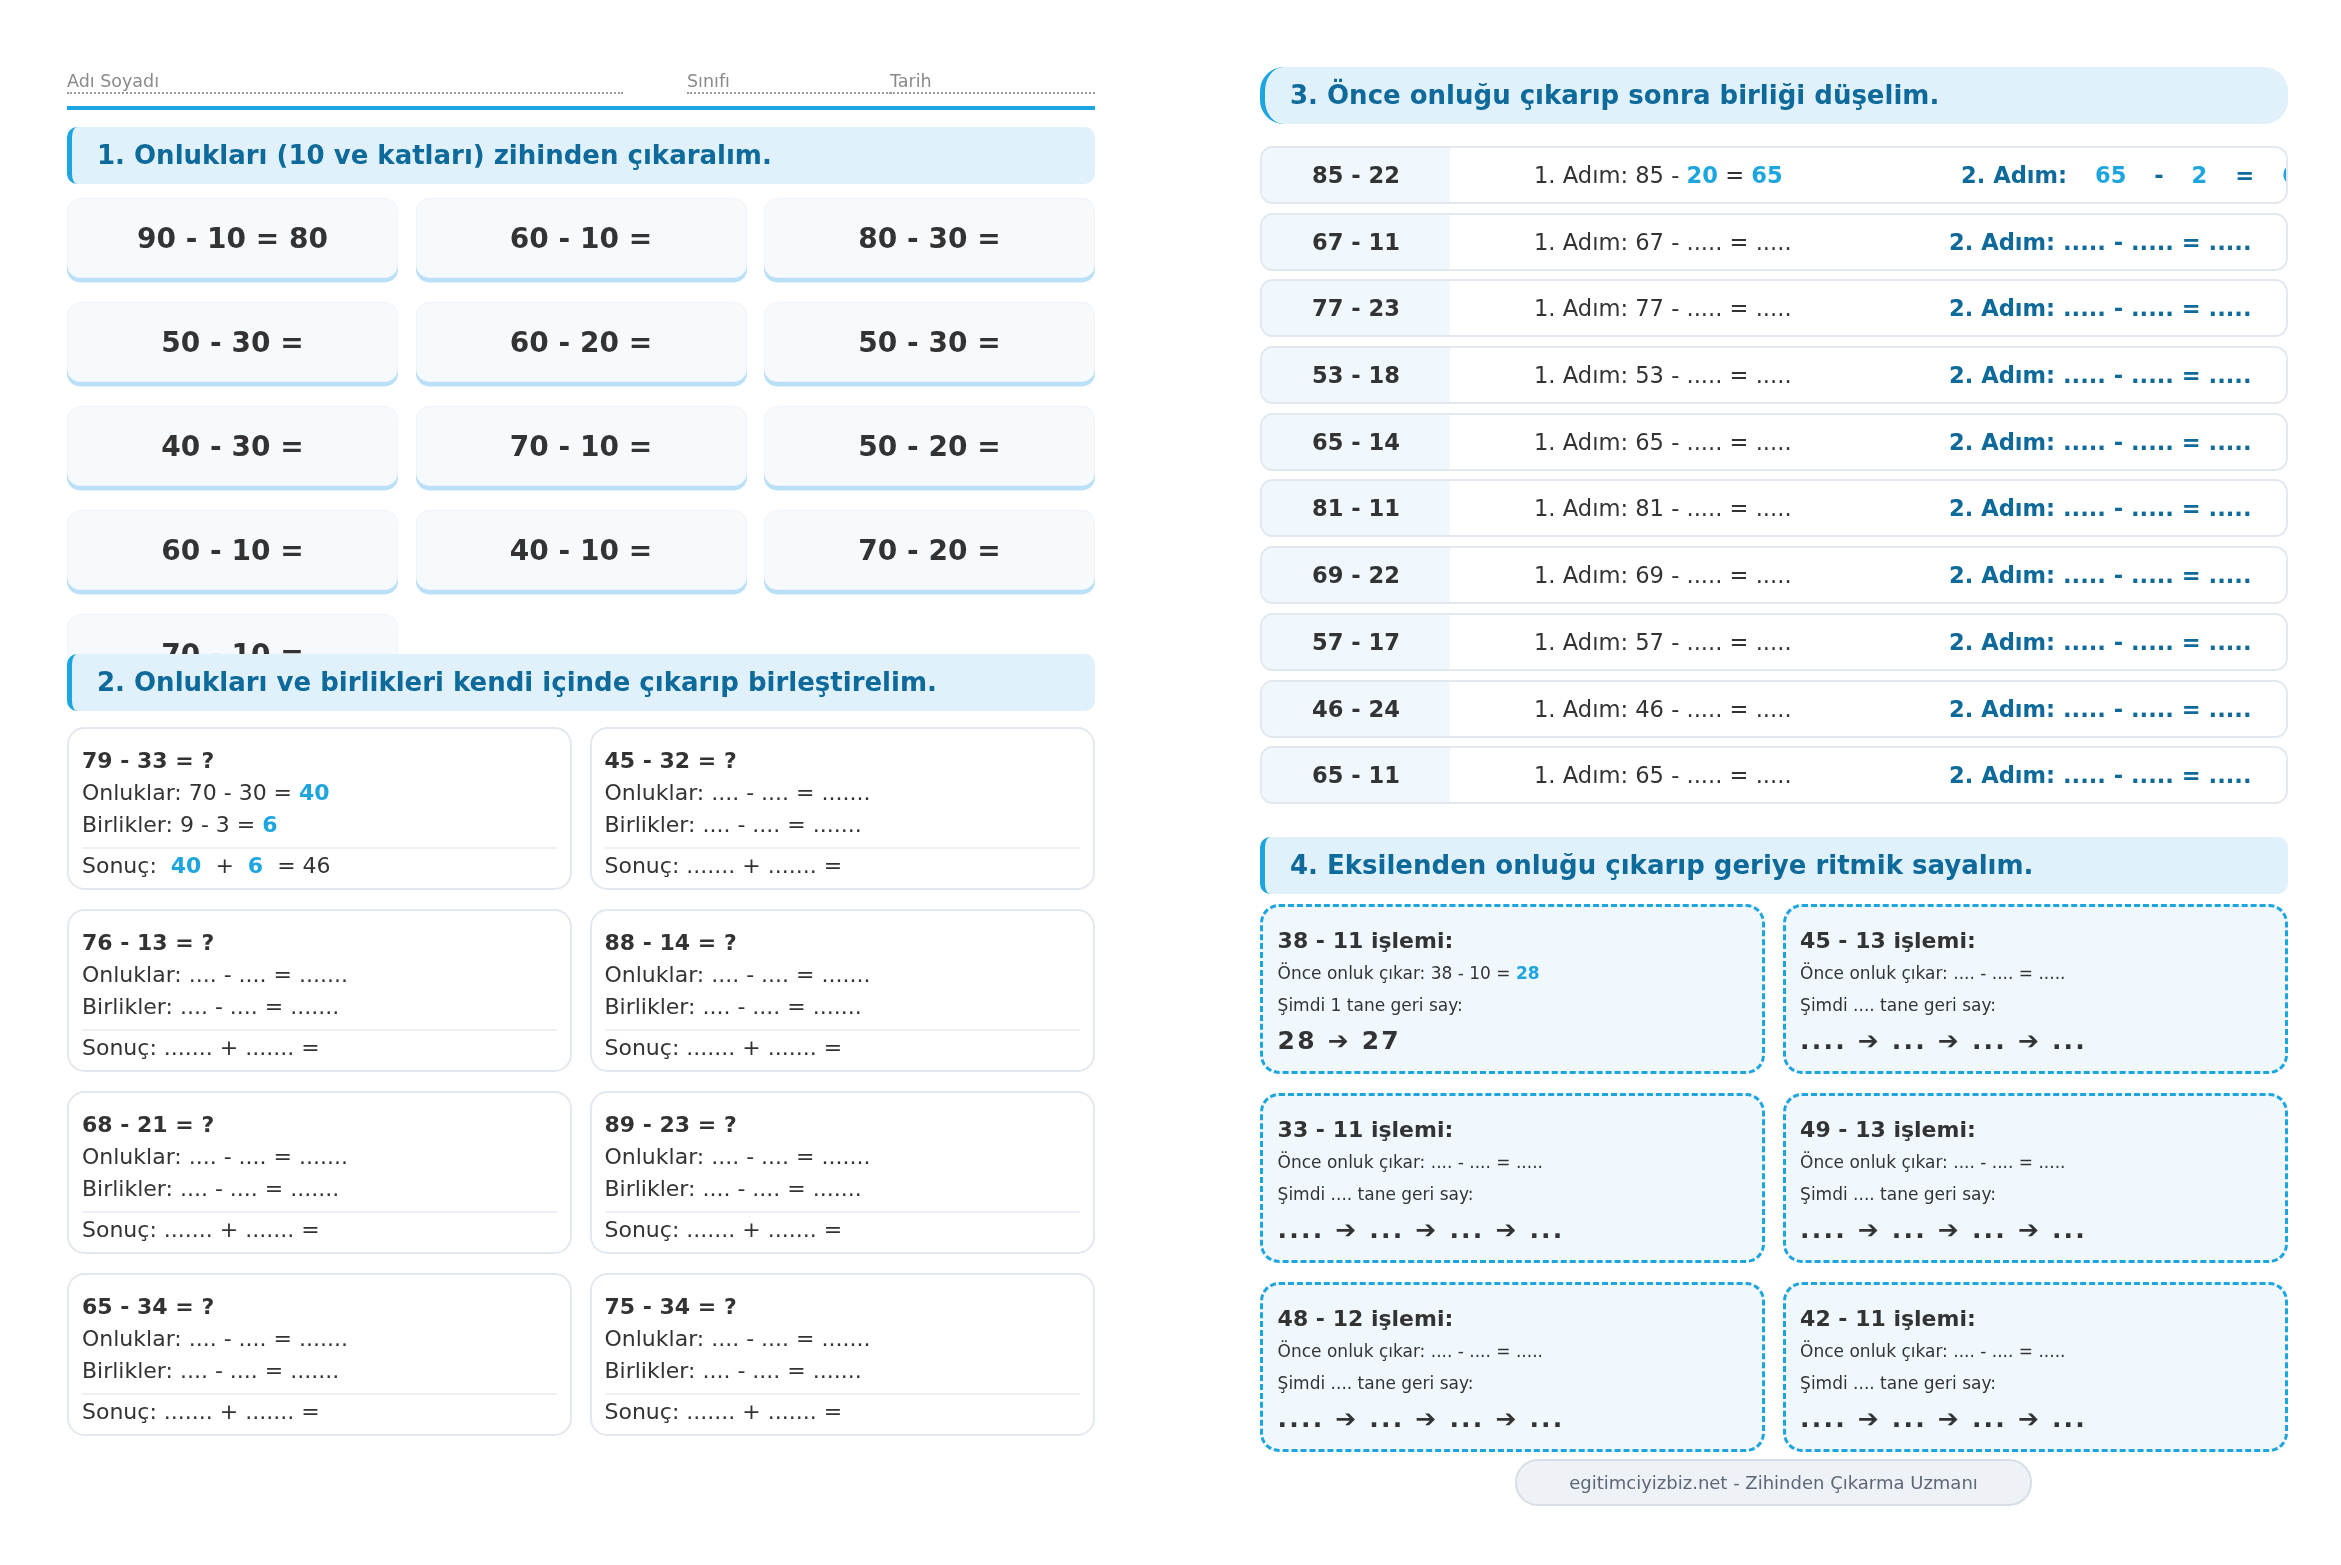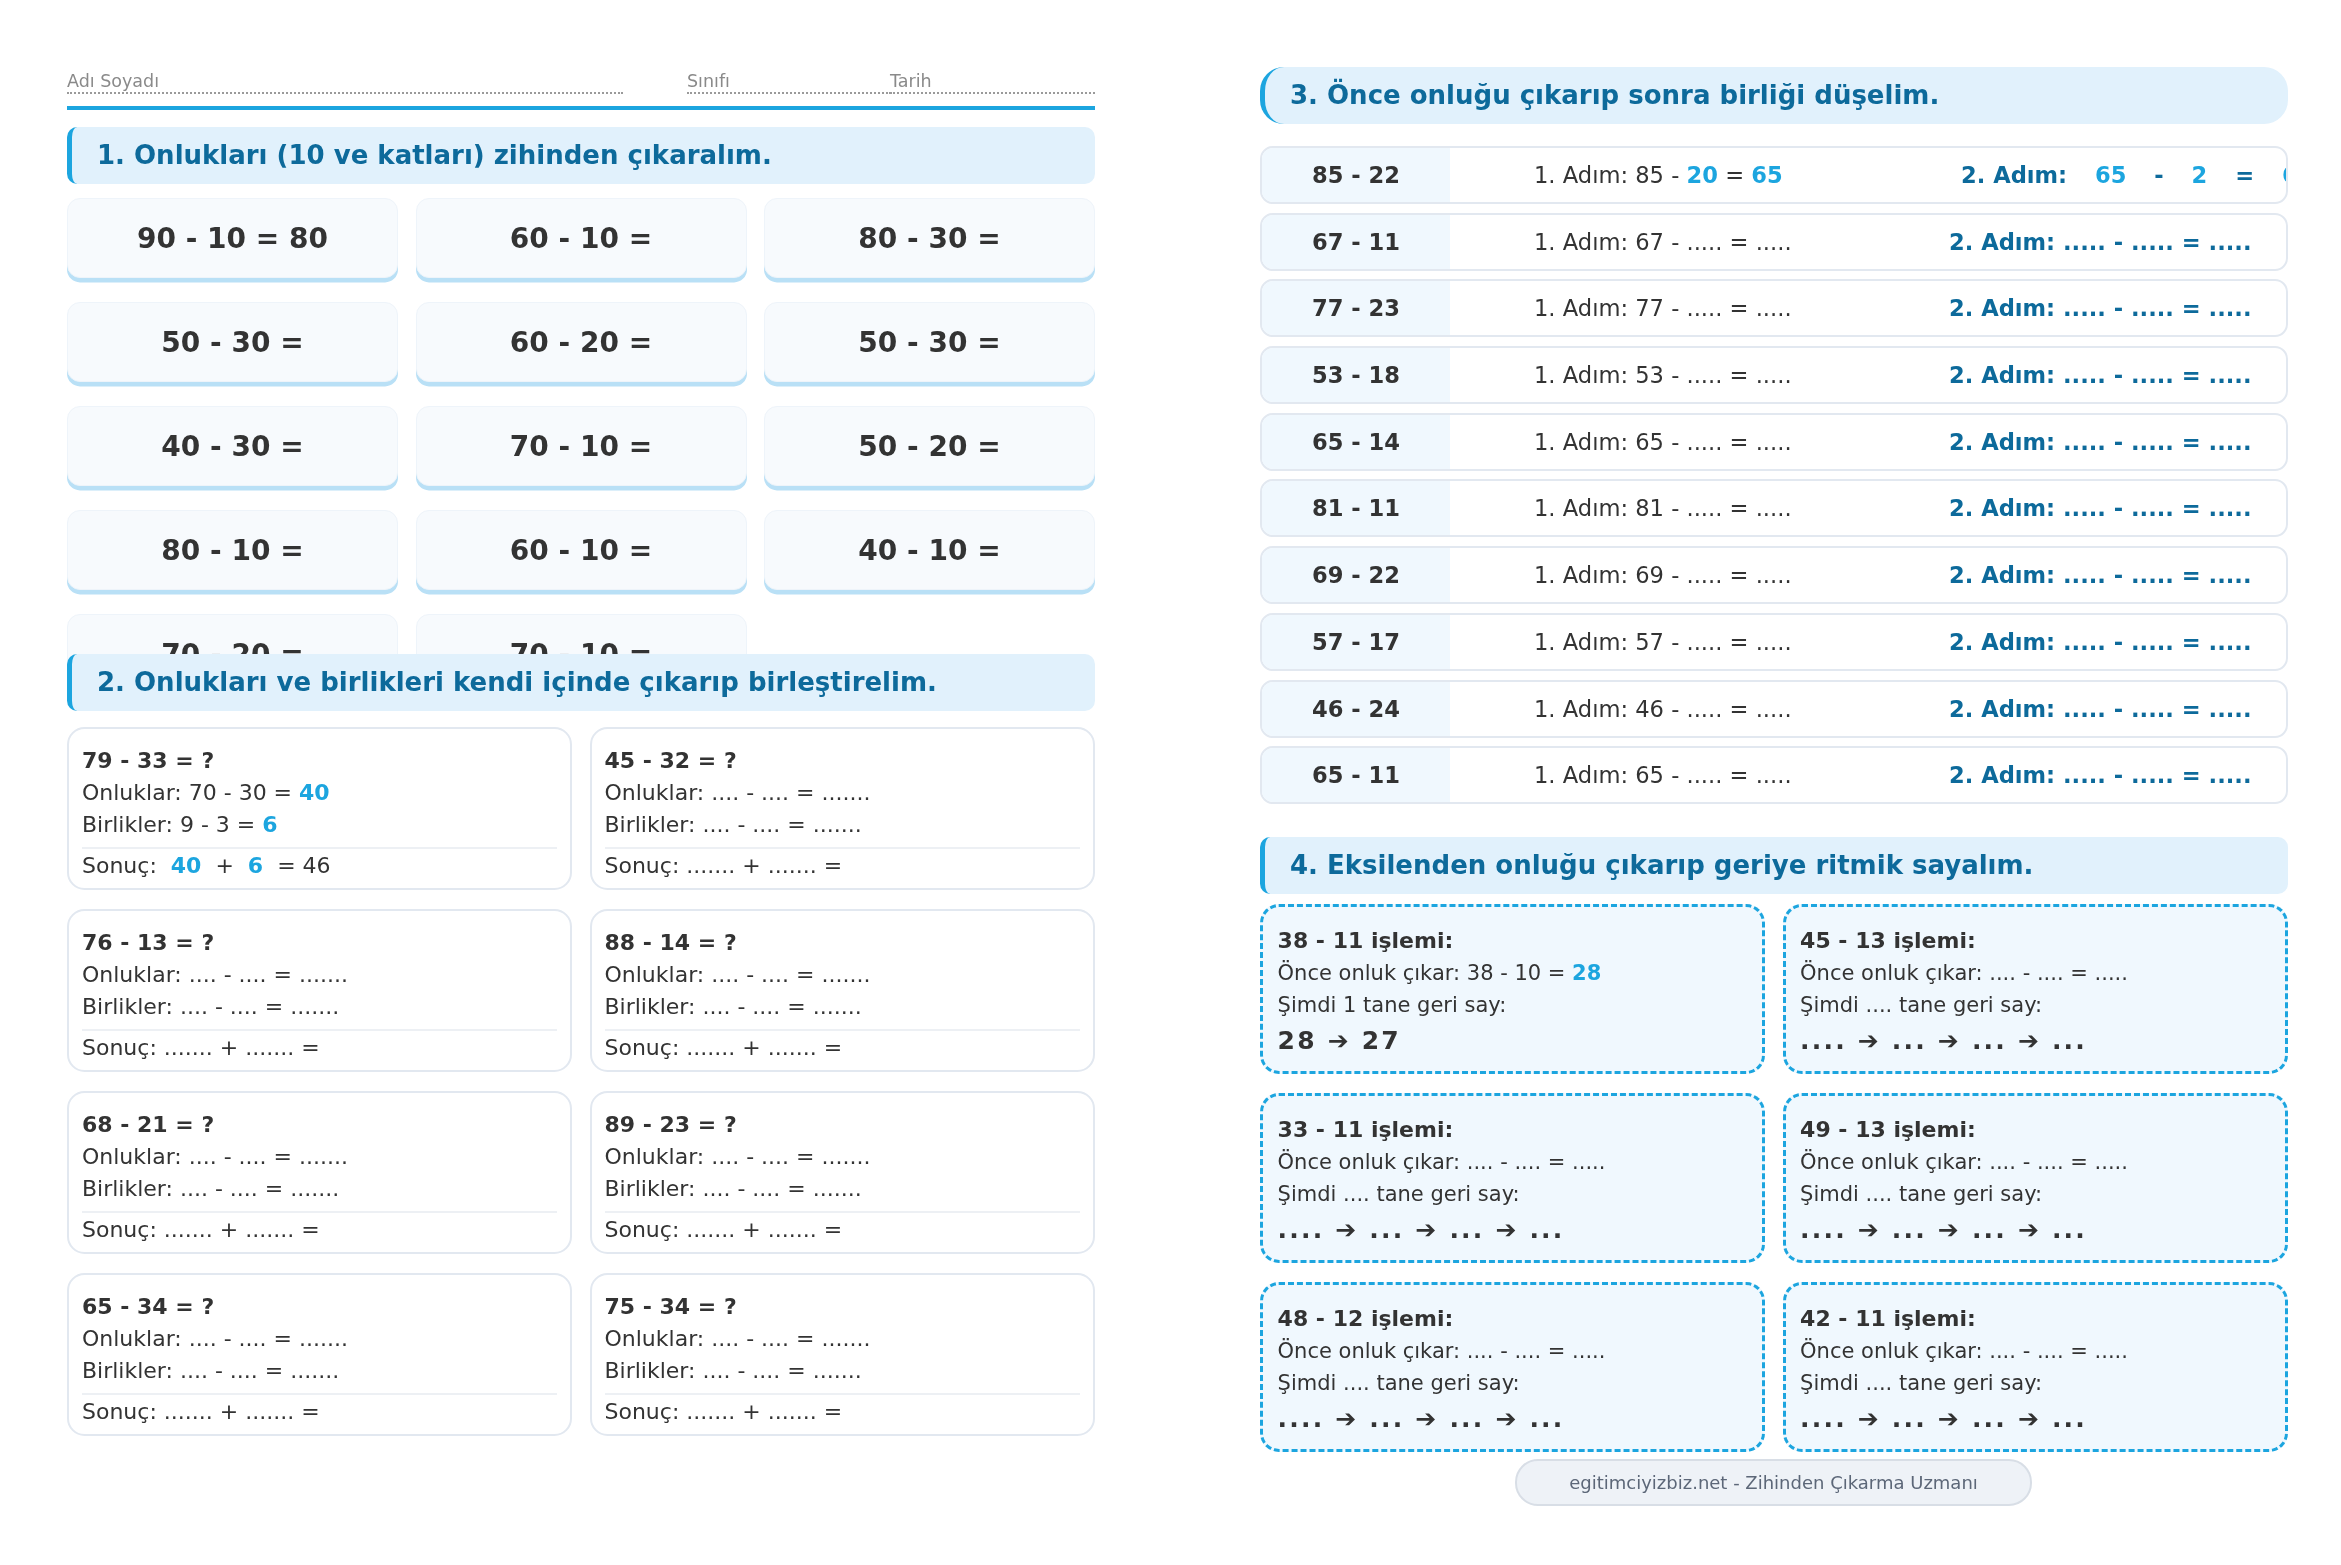--- a/index.html
+++ b/index.html
@@ -40,21 +40,21 @@
   .s3-op { position: absolute; left: 0; top: 0; bottom: 0; width: 188px; background: #f0f8fe; display: flex; align-items: center; justify-content: center; font-weight: bold; color: #333; }
   .s3-step1 { position: absolute; left: 272px; top: 0; bottom: 0; display: flex; align-items: center; color: #333; white-space: pre; }
   .s3-step2 { position: absolute; left: 687px; top: 0; bottom: 0; display: flex; align-items: center; color: #0d6a9b; font-weight: bold; white-space: pre; }
   .s3-step2 .blue { color: #1ca5df; }
   .s3-row:first-child .s3-step2 { left: 699px; gap: 20px; }
 
   
   .s4-grid { position: absolute; top: 904px; left: 0; width: 1028px; display: grid; grid-template-columns: 505px 505px; column-gap: 17.5px; row-gap: 19px; }
   .s4-card { height: 170px; border: 3.6px dashed #1ca5df; border-radius: 19px; background: #f0f8fe; padding: 17.5px 0 0 14.6px; }
   .s4-title { font-size: 22px; font-weight: bold; line-height: 32px; color: #333; }
-  .s4-line { font-size: 21px; line-height: 32px; color: #333; white-space: pre; }
+  .s4-line { font-size: 17px; line-height: 32px; color: #333; white-space: pre; }
   .s4-seq { font-size: 25px; font-weight: bold; line-height: 38px; color: #333; letter-spacing: 2.2px; white-space: pre; margin-top: 1.5px; }
 
   
   .footer { position: absolute; top: 1459px; left: 1515px; width: 517px; height: 47px; border: 2.2px solid #d8dee6; border-radius: 23px; background: #eef2f7; font-size: 18px; color: #5c6778; display: flex; align-items: center; justify-content: center; }
 </style>
 </head>
 <body>
 
 <div class="page page-left">
   <div class="header-fields">
@@ -69,21 +69,20 @@
   <div class="s1-grid">
     <div class="s1-card">90 - 10 = 80</div>
     <div class="s1-card">60 - 10 =</div>
     <div class="s1-card">80 - 30 =</div>
     <div class="s1-card">50 - 30 =</div>
     <div class="s1-card">60 - 20 =</div>
     <div class="s1-card">50 - 30 =</div>
     <div class="s1-card">40 - 30 =</div>
     <div class="s1-card">70 - 10 =</div>
     <div class="s1-card">50 - 20 =</div>
-    <div class="s1-card">80 - 10 =</div>
     <div class="s1-card">60 - 10 =</div>
     <div class="s1-card">40 - 10 =</div>
     <div class="s1-card">70 - 20 =</div>
     <div class="s1-card">70 - 10 =</div>
   </div>
 
   <div class="section-title" style="top:654px;">2. Onlukları ve birlikleri kendi içinde çıkarıp birleştirelim.</div>
 
   <div class="s2-grid">
 

